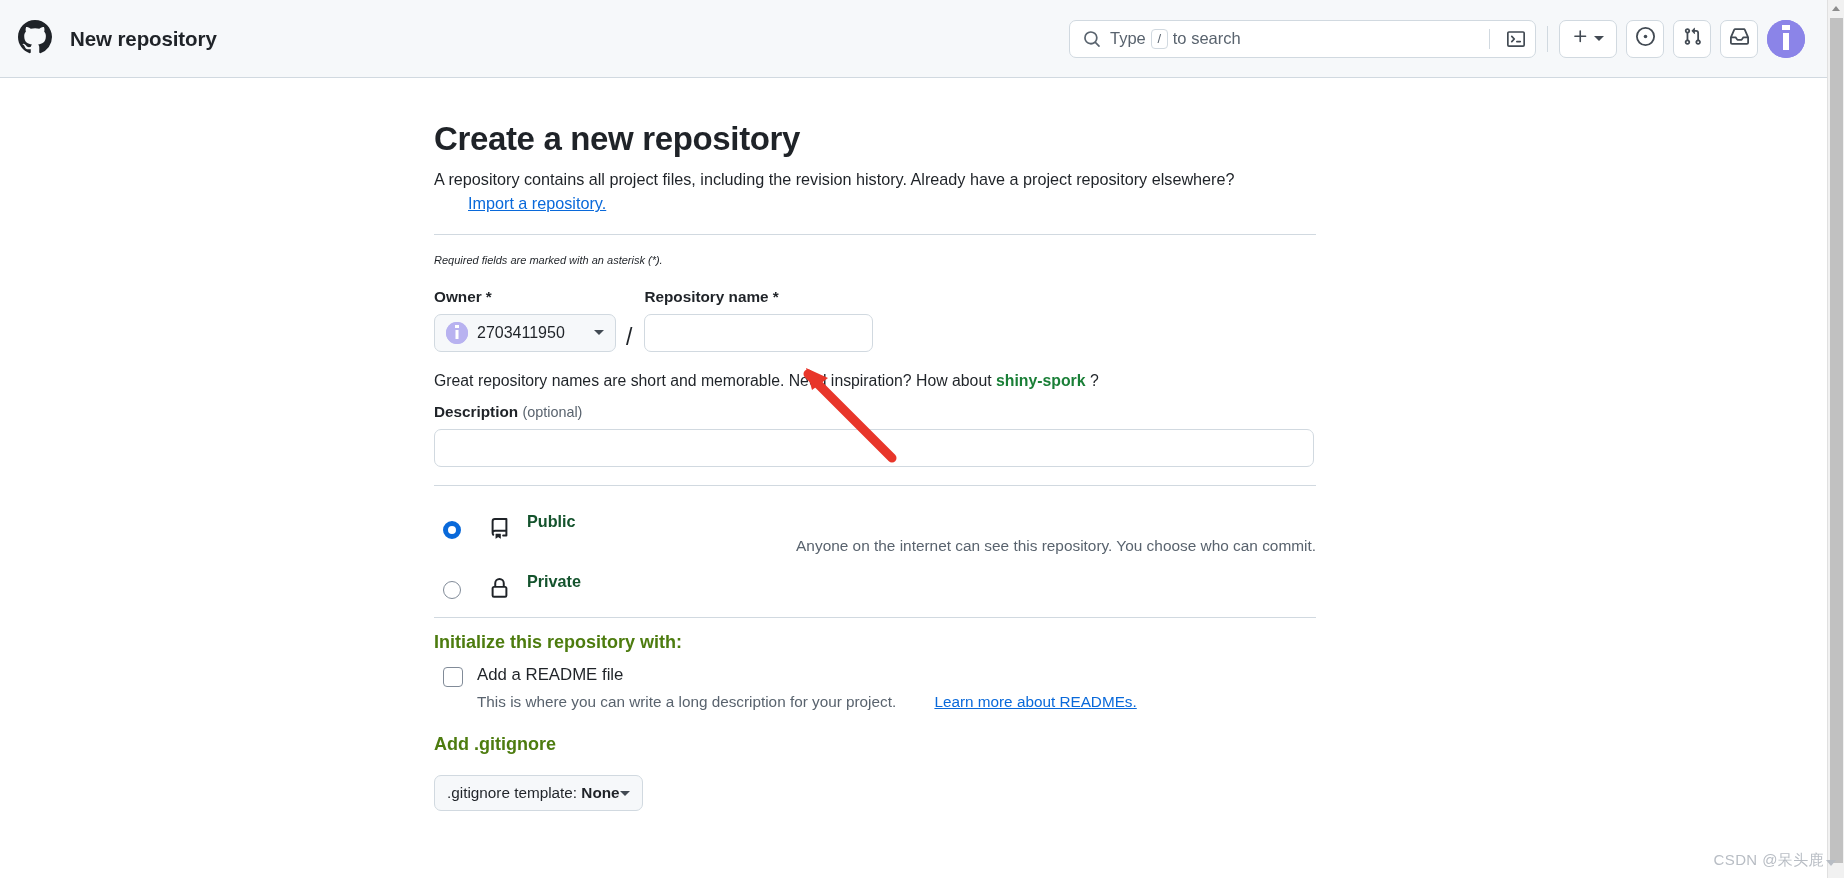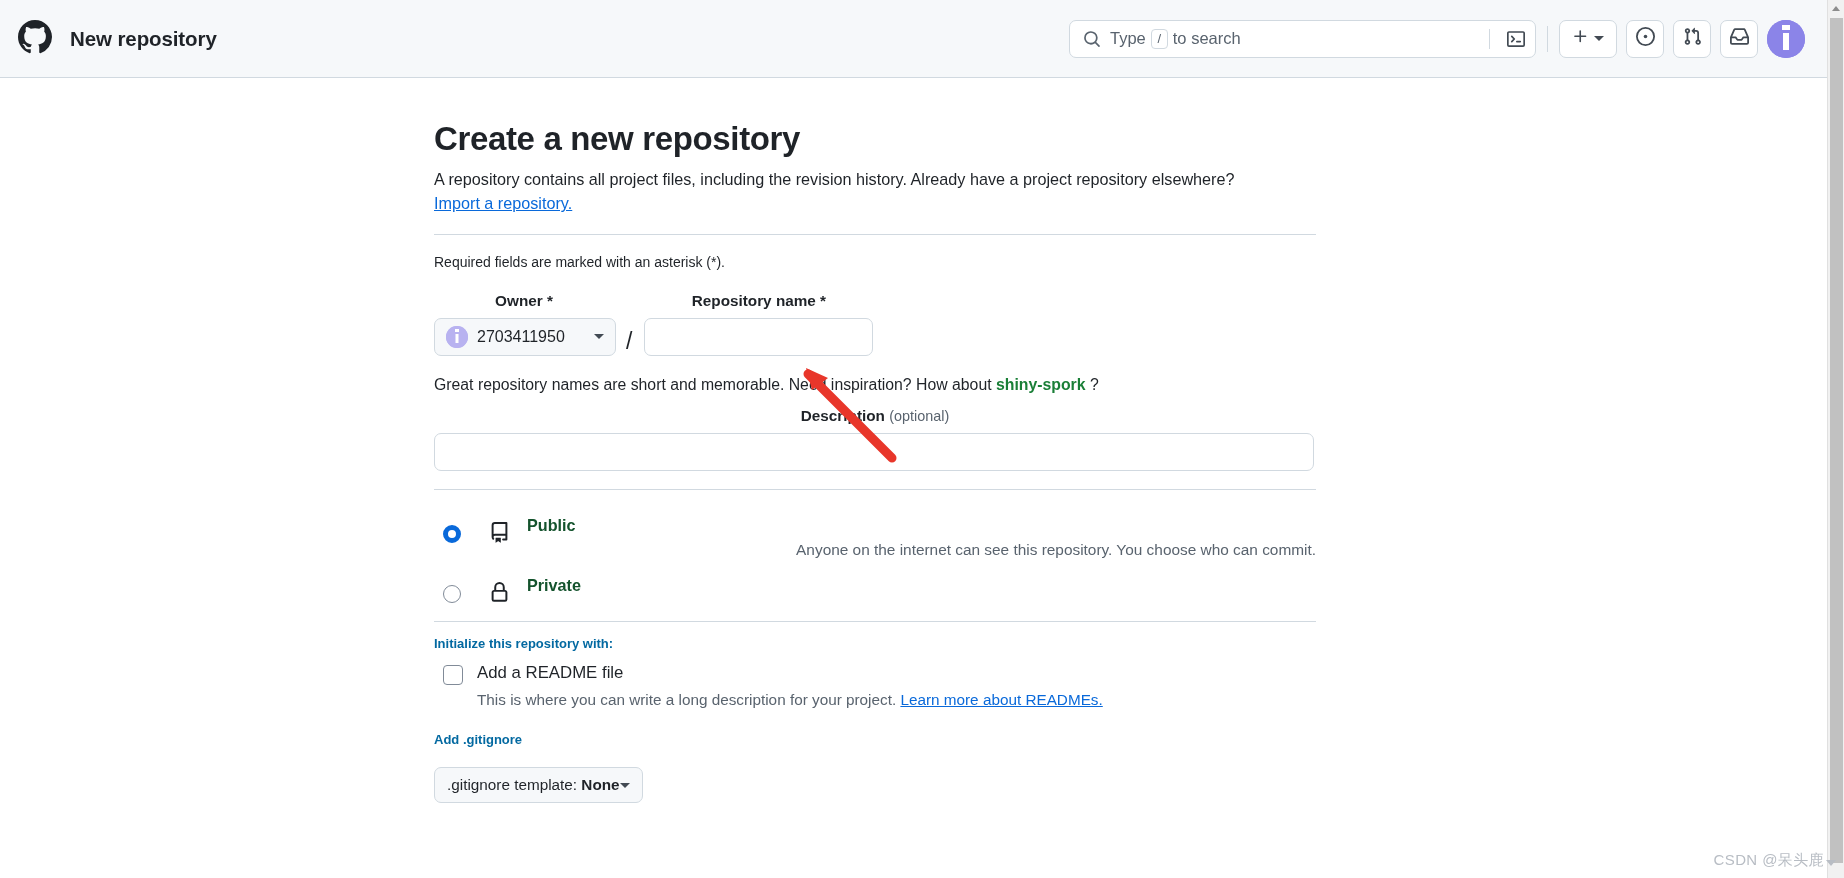--- a/index.html
+++ b/index.html
@@ -161,48 +161,49 @@
   }
   .lede {
     font-size: 16.2px;
     color: #1f2328;
     line-height: 1.5;
     margin: 0;
   }
   .link-blue {
     color: #0969da;
     text-decoration: underline;
+    margin-left: 34px;
   }
   .hr {
     border: 0;
     border-top: 1px solid #d1d9e0;
     margin: 18px 0 0 0;
     height: 1px;
     background: none;
   }
   .required-note {
-    font-size: 14px;
+    font-style: italic;
+    font-size: 11px;
     color: #1f2328;
     margin: 19px 0 0 0;
   }
 
   .field-row {
     display: flex;
     align-items: flex-end;
     margin-top: 22px;
     gap: 0;
   }
   .field-owner { width: 180px; }
   .field-label {
     font-size: 15.3px;
     font-weight: 600;
     color: #1f2328;
     display: block;
     margin-bottom: 8px;
-    text-align: center;
   }
   .field-label .optional {
     font-weight: 400;
     color: #59636e;
     font-size: 14.4px;
   }
   .owner-select {
     display: flex;
     align-items: center;
     gap: 9px;
@@ -310,23 +311,23 @@
   .vis-desc {
     font-size: 15.4px;
     color: #59636e;
     margin-top: 3px;
     line-height: 1.4;
     text-align: right;
   }
 
   .init-section { margin-top: 14px; }
   .section-heading {
-    font-size: 13px;
+    font-size: 18px;
     font-weight: 600;
-    color: #0369a1;
+    color: #4d7c0f;
     margin: 0 0 11px 0;
   }
   .check-row {
     display: flex;
     align-items: flex-start;
   }
   .checkbox {
     width: 20px; height: 20px;
     border: 1px solid #818b98;
     border-radius: 4px;

